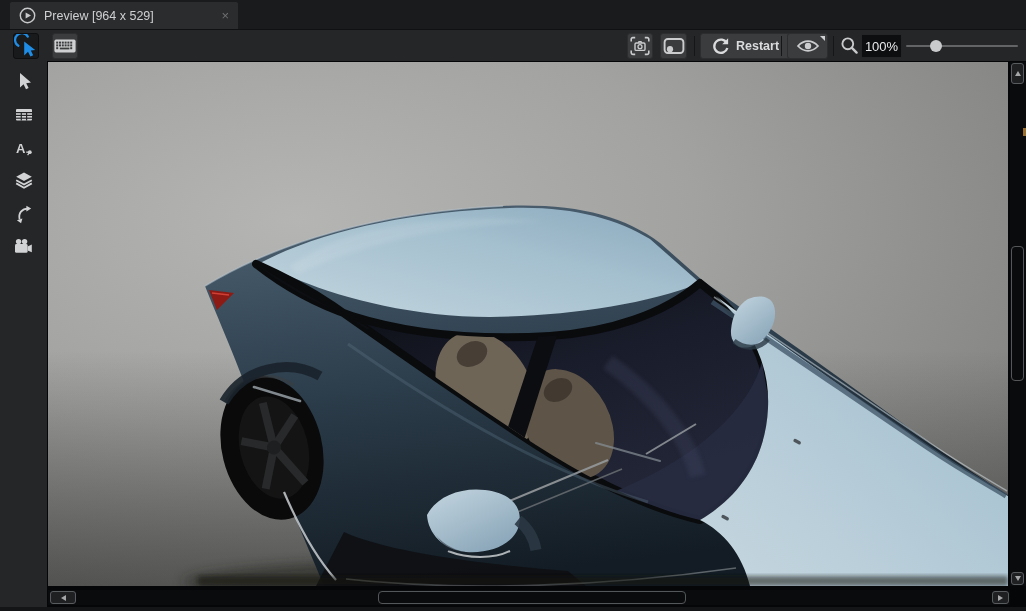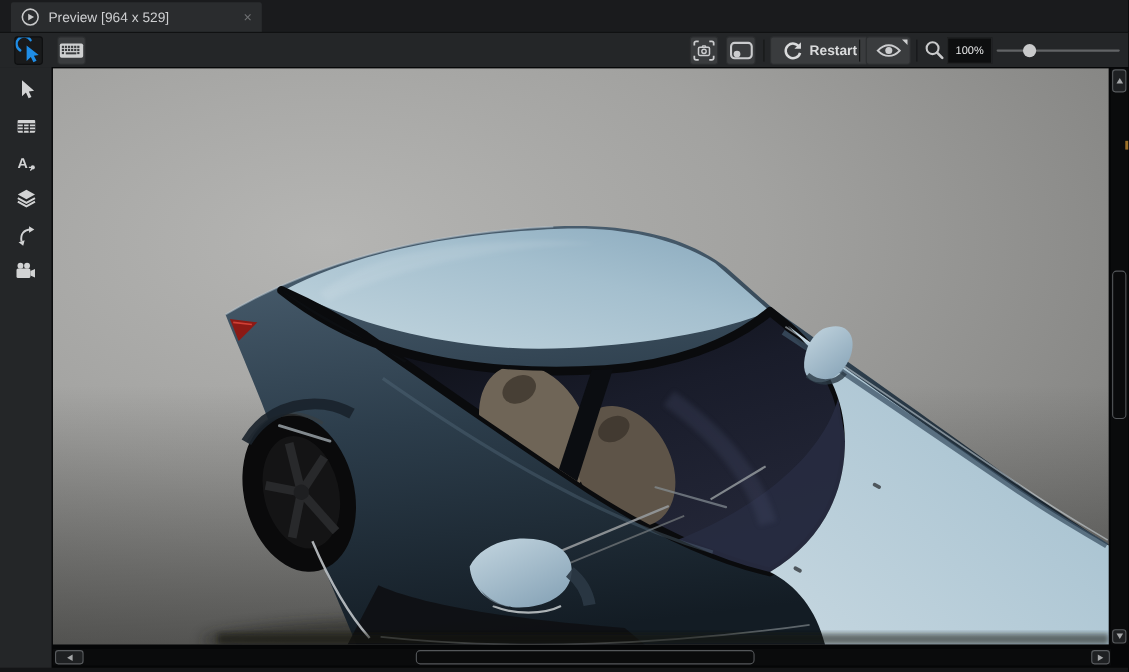--- a/index.html
+++ b/index.html
@@ -16,21 +16,21 @@
            border-top:1px solid #101112;box-sizing:border-box;padding-left:36px;}
   .tbtn{position:absolute;top:3px;width:26px;height:26px;border-radius:3px;background:var(--button-bg,#3a3c3e);
         border:1px solid var(--button-border,#2b2d2f);box-sizing:border-box;display:flex;align-items:center;justify-content:center;}
   .tbtn.active{background:var(--active-button-bg,#191a1b);border-color:#0e0f10;}
   .tbtn.wide{width:auto;padding:0 10px;gap:6px;}
   .tsep{position:absolute;top:6px;width:1px;height:20px;background:var(--separator,#151617);}
   .restart-label{font-size:12.5px;font-weight:700;color:#dadbdc;}
   .corner-mark{position:absolute;top:2px;right:2px;width:0;height:0;
                border-left:5px solid transparent;border-top:5px solid #cfd0d1;}
   .zoom-field{position:absolute;left:861px;top:4px;width:41px;height:24px;background:var(--field-bg,#0d0e0f);
-              color:var(--text-light,#e8e9ea);font-size:10px;text-align:center;line-height:24px;border:1px solid #232526;box-sizing:border-box;}
+              color:var(--text-light,#e8e9ea);font-size:13px;text-align:center;line-height:24px;border:1px solid #232526;box-sizing:border-box;}
   .slider-track{position:absolute;left:906px;top:15px;width:112px;height:2px;background:#626466;border-radius:1px;}
   .slider-thumb{position:absolute;top:-5px;left:24px;width:12px;height:12px;border-radius:50%;background:#c9cacb;}
   .mag{position:absolute;left:840px;top:6px;}
   
   .sidebar{position:absolute;left:0;top:61px;width:47px;height:546px;background:var(--bar-bg,#242628);
            display:flex;flex-direction:column;align-items:center;padding-top:9px;gap:10px;box-sizing:border-box;}
   .sbtn{width:30px;height:23px;display:flex;align-items:center;justify-content:center;}
   
   .main{position:absolute;left:47px;top:61px;width:979px;height:546px;background:#050607;}
   .viewport{position:absolute;left:1px;top:1px;width:960px;height:524px;}

